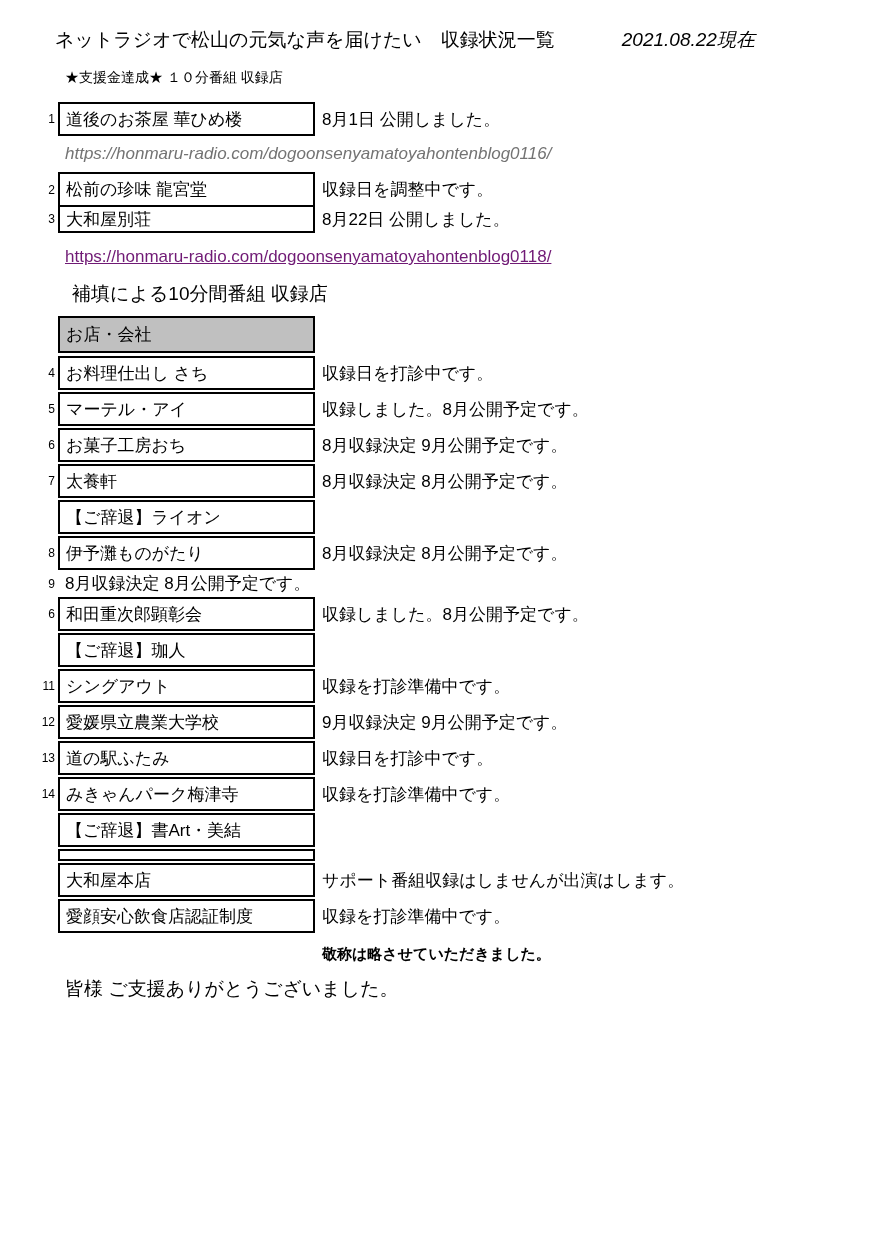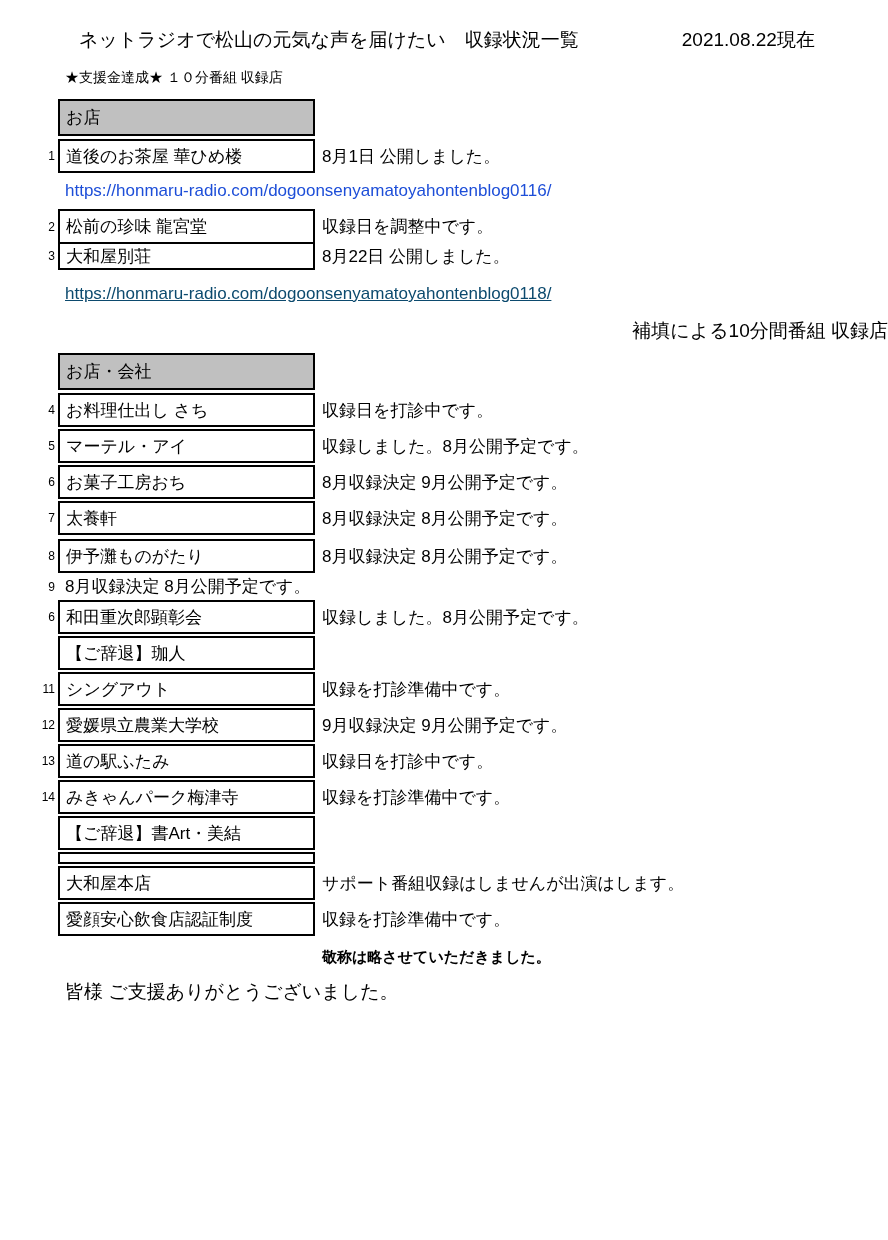--- a/index.html
+++ b/index.html
@@ -8,27 +8,26 @@
     width: 888px; height: 1240px;
     font-family: "Liberation Sans", sans-serif;
     color: #000000;
     position: relative;
     overflow: hidden;
   }
   .page { width: 888px; height: 1240px; background: #ffffff; padding-top: 28px; }
 
   
   .title-row {
-    margin-left: 79px; margin-right: 60px;
+    margin-left: 55px; margin-right: 60px;
     display: flex; align-items: flex-start;
     font-size: 19px; line-height: 24px;
     white-space: nowrap;
-    gap: 36px;
-  }
-  .title-date { margin-left: 67px; }
+  }
+  .title-date { margin-left: 67px; font-style: italic; }
   .sub-heading {
     margin-left: 65px; margin-top: 13px;
     font-size: 14px; line-height: 24px;
     white-space: nowrap;
   }
 
   
   .tbl { margin-top: 10px; }
   .t-row { display: flex; align-items: stretch; margin-left: 28px; }
   .t-row .num {
@@ -56,22 +55,22 @@
   .joined { margin-top: -2px; }
 
   
   .link-line { margin-left: 65px; font-size: 17px; line-height: 22px; }
   .link-line.first { margin-top: 7px; margin-bottom: 7px; }
   .link-line.second { margin-top: 13px; margin-bottom: 0; }
   a.url { text-decoration: none; cursor: pointer; }
   a.url.visited { text-decoration: underline; }
 
   .section-heading {
-    margin-left: 46px; margin-top: 14px;
-    font-size: 19px; line-height: 24px; white-space: nowrap; text-align: right;
+    margin-left: 72px; margin-top: 14px;
+    font-size: 19px; line-height: 24px; white-space: nowrap;
   }
 
   
   .honorific-note {
     margin-left: 322px; margin-top: 12px;
     font-size: 15px; font-weight: bold; white-space: nowrap;
   }
   .closing {
     margin-left: 65px; margin-top: 12px;
     font-size: 19px; white-space: nowrap;
@@ -85,43 +84,42 @@
   <div class="title-row">
     <span>ネットラジオで松山の元気な声を届けたい　収録状況一覧</span>
     <span class="title-date">2021.08.22現在</span>
   </div>
 
   <div class="sub-heading">★支援金達成★ １０分番組 収録店</div>
 
   <div class="tbl">
     <div class="t-row">
       <div class="num"></div>
-      <div class="cell hdr">お店</div>
     </div>
     <div class="gap3"></div>
     <div class="t-row">
       <div class="num">1</div>
       <div class="cell">道後のお茶屋 華ひめ楼</div>
       <div class="status">8月1日 公開しました。</div>
     </div>
     <div class="link-line first">
-      <a class="url" style="color:#1d4ed8;">https://honmaru-radio.com/dogoonsenyamatoyahontenblog0116/</a>
+      <a class="url" style="color:#737373;font-style:italic;">https://honmaru-radio.com/dogoonsenyamatoyahontenblog0116/</a>
     </div>
     <div class="t-row">
       <div class="num">2</div>
       <div class="cell" style="height:35px;">松前の珍味 龍宮堂</div>
       <div class="status">収録日を調整中です。</div>
     </div>
     <div class="t-row joined">
       <div class="num">3</div>
       <div class="cell" style="height:28px;">大和屋別荘</div>
       <div class="status">8月22日 公開しました。</div>
     </div>
     <div class="link-line second">
-      <a class="url visited" style="color:#0c4a6e;">https://honmaru-radio.com/dogoonsenyamatoyahontenblog0118/</a>
+      <a class="url visited" style="color:#701a75;">https://honmaru-radio.com/dogoonsenyamatoyahontenblog0118/</a>
     </div>
   </div>
 
   <div class="section-heading">補填による10分間番組 収録店</div>
 
   <div class="tbl">
     <div class="t-row">
       <div class="num"></div>
       <div class="cell hdr">お店・会社</div>
     </div>
@@ -144,20 +142,25 @@
       <div class="cell">お菓子工房おち</div>
       <div class="status">8月収録決定 9月公開予定です。</div>
     </div>
     <div class="gap2"></div>
     <div class="t-row">
       <div class="num">7</div>
       <div class="cell">太養軒</div>
       <div class="status">8月収録決定 8月公開予定です。</div>
     </div>
     <div class="gap2"></div>
+    <div class="t-row">
+      <div class="num"></div>
+      <div class="cell">【ご辞退】ライオン</div>
+      <div class="status"></div>
+    </div>
     <div class="gap2"></div>
     <div class="t-row">
       <div class="num">8</div>
       <div class="cell">伊予灘ものがたり</div>
       <div class="status">8月収録決定 8月公開予定です。</div>
     </div>
     <div class="gap2"></div>
     <div class="t-row">
       <div class="num">9</div>
       <div class="status">8月収録決定 8月公開予定です。</div>

